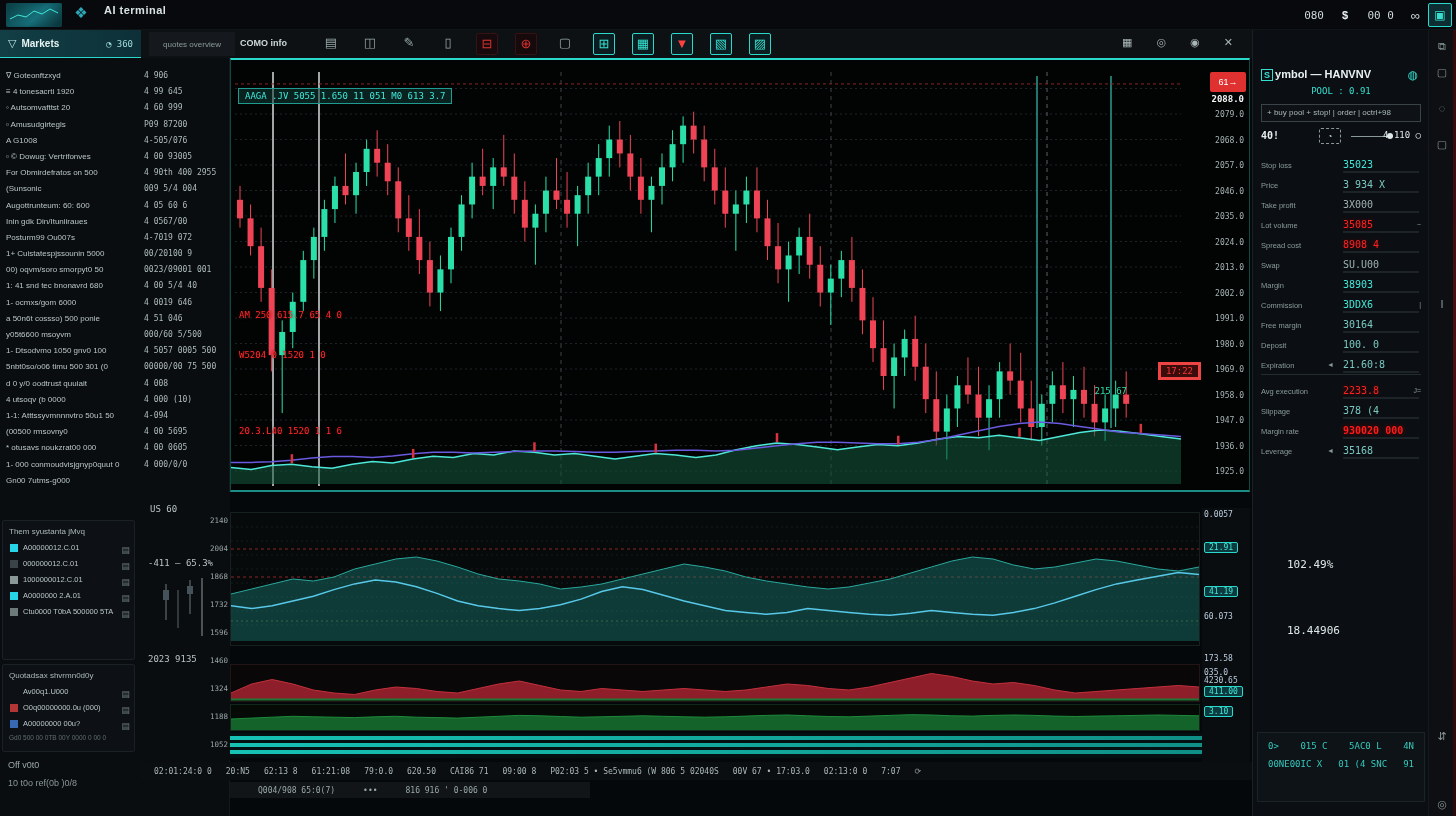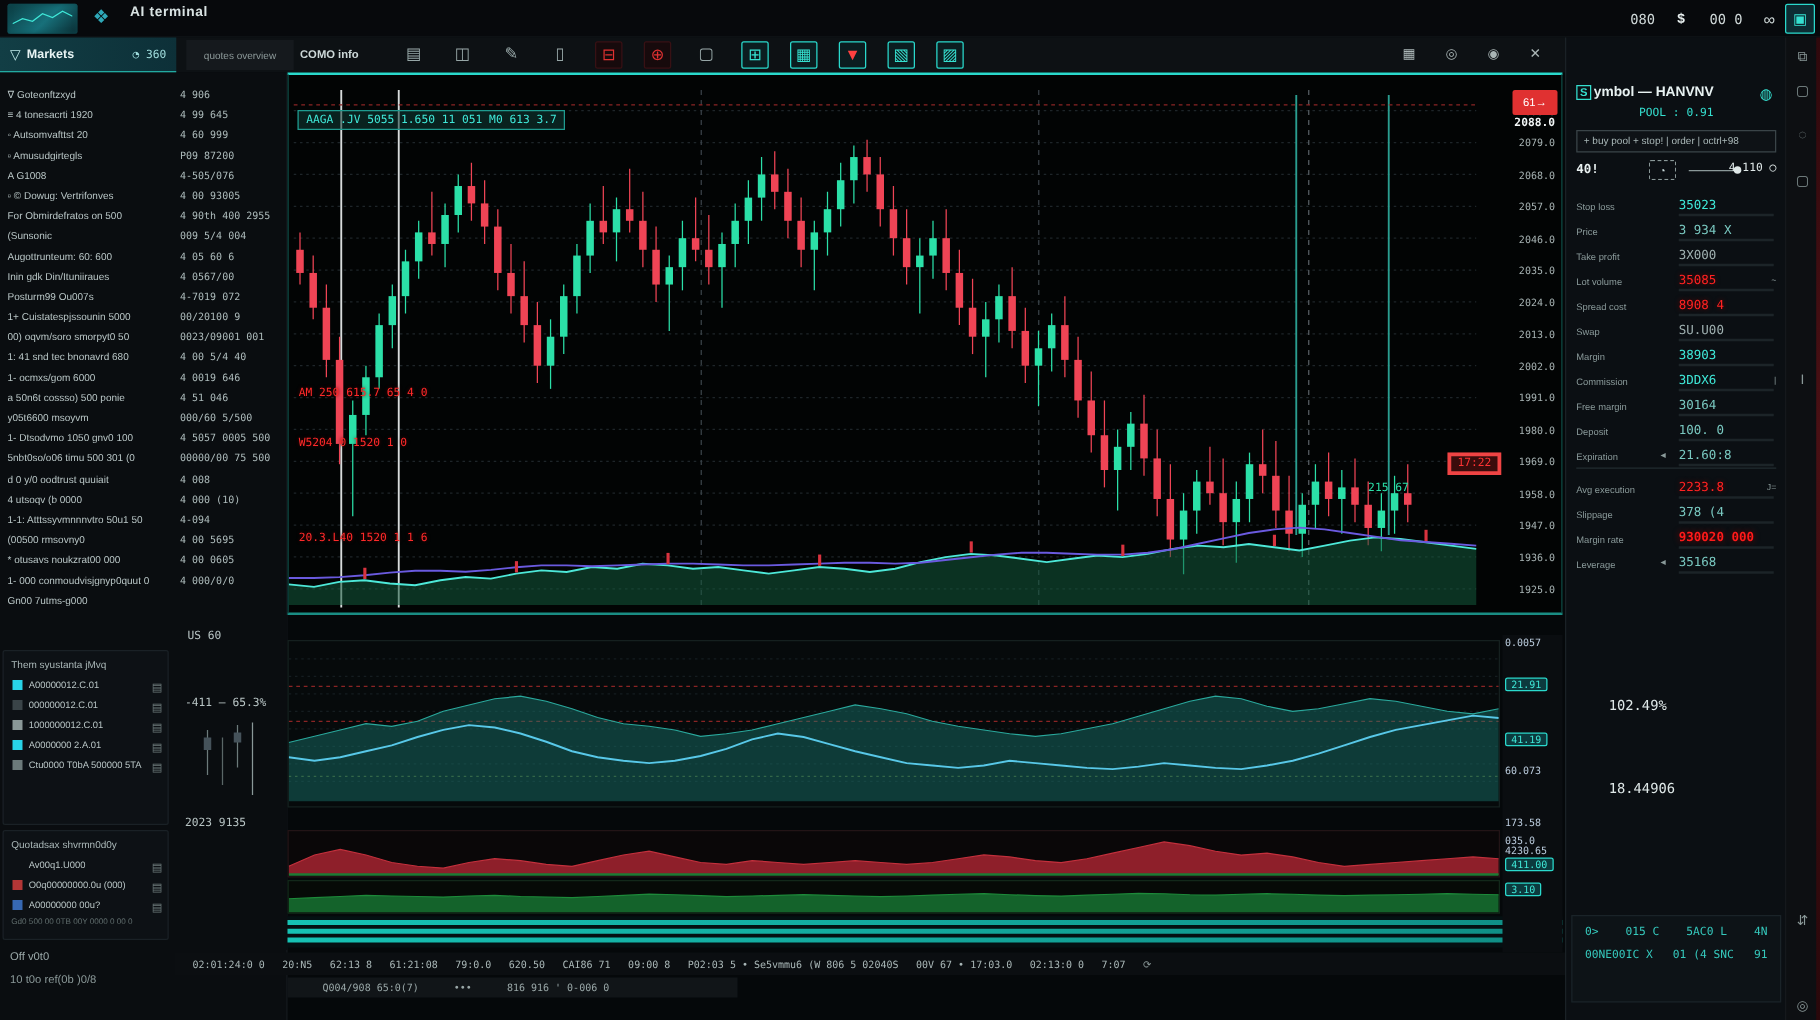--- a/index.html
+++ b/index.html
@@ -554,20 +554,31 @@
     <svg id="gut-sketch" width="56" height="70">
       <line x1="8" y1="8" x2="8" y2="44" stroke="#6c7a7a" stroke-width="1"></line>
       <line x1="20" y1="14" x2="20" y2="52" stroke="#5a6666" stroke-width="1"></line>
       <line x1="32" y1="4" x2="32" y2="38" stroke="#6c7a7a" stroke-width="1"></line>
       <line x1="44" y1="2" x2="44" y2="60" stroke="#8a9898" stroke-width="1"></line>
       <rect x="5" y="14" width="6" height="10" fill="#45525a"></rect>
       <rect x="29" y="10" width="6" height="8" fill="#45525a"></rect>
     </svg>
     <div id="gut-year" class="mono">2023 9135</div>
   </div>
+  <div id="osc-axis">
+      <div style="top: 4px;">2140</div>
+      <div style="top: 32px;">2004</div>
+      <div style="top: 60px;">1868</div>
+      <div style="top: 88px;">1732</div>
+      <div style="top: 116px;">1596</div>
+      <div style="top: 144px;">1460</div>
+      <div style="top: 172px;">1324</div>
+      <div style="top: 200px;">1188</div>
+      <div style="top: 228px;">1052</div>
+    </div>
   <div id="osc-panel">
     <svg id="osc-svg" width="968" height="132">
         <line x1="0" y1="14" x2="968" y2="14" stroke="#151d20" stroke-dasharray="2,3"></line>
         <line x1="0" y1="28" x2="968" y2="28" stroke="#151d20" stroke-dasharray="2,3"></line>
         <line x1="0" y1="42" x2="968" y2="42" stroke="#151d20" stroke-dasharray="2,3"></line>
         <line x1="0" y1="56" x2="968" y2="56" stroke="#151d20" stroke-dasharray="2,3"></line>
         <line x1="0" y1="70" x2="968" y2="70" stroke="#151d20" stroke-dasharray="2,3"></line>
         <line x1="0" y1="84" x2="968" y2="84" stroke="#151d20" stroke-dasharray="2,3"></line>
         <line x1="0" y1="98" x2="968" y2="98" stroke="#151d20" stroke-dasharray="2,3"></line>
         <line x1="0" y1="112" x2="968" y2="112" stroke="#151d20" stroke-dasharray="2,3"></line>

